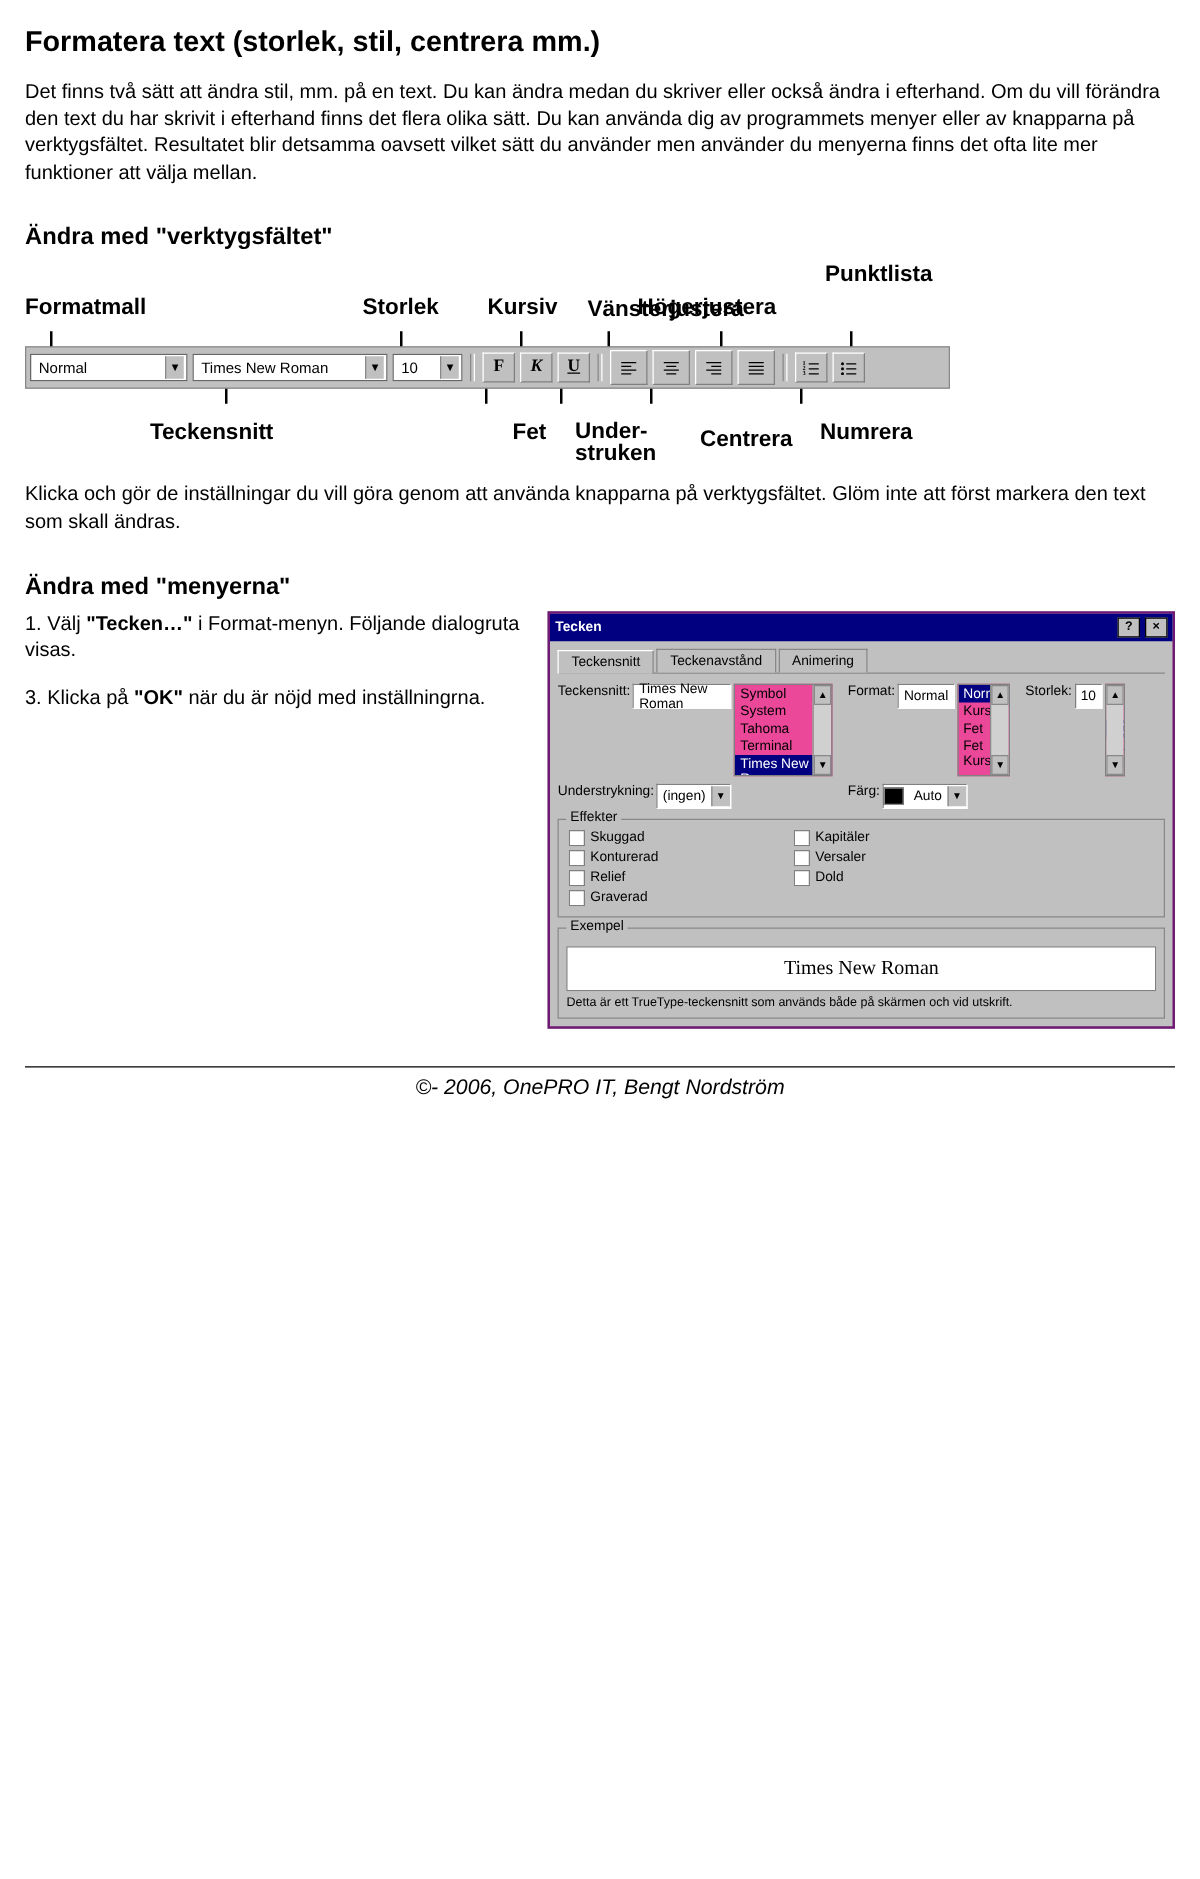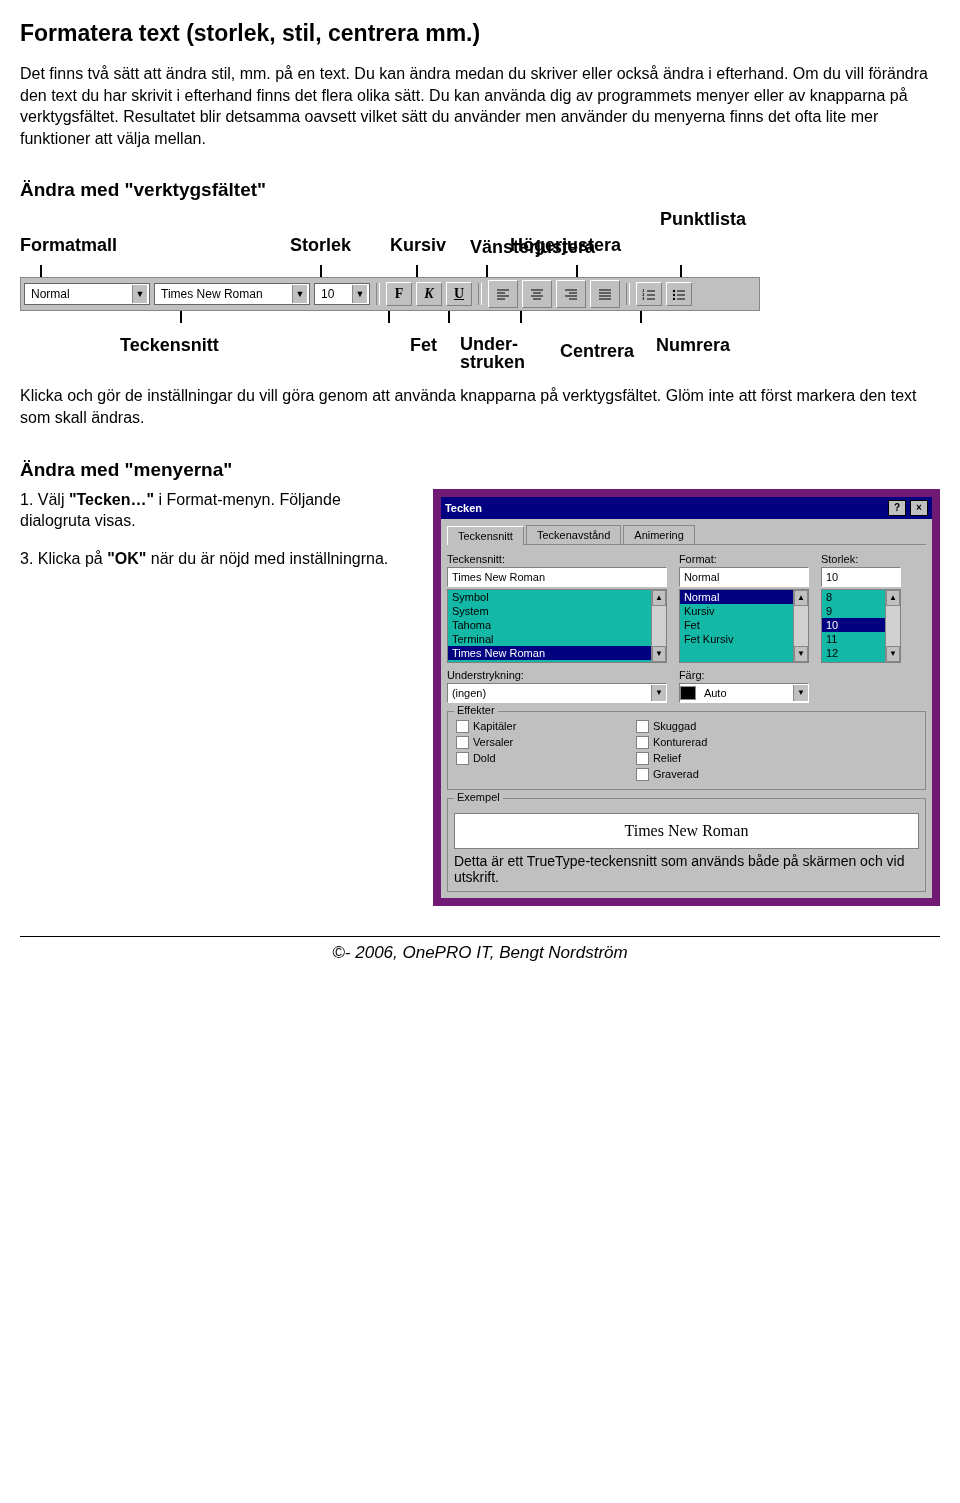--- a/index.html
+++ b/index.html
@@ -134,21 +134,21 @@
     gap: 20px;
     margin-top: 6px;
   }
   .left-col { width: 400px; }
   .left-col p { margin: 0 0 16px 0; line-height: 1.35; }
 
   
   .dialog {
     width: 500px;
     background: #c0c0c0;
-    border: 8px solid #701a75;
+    border: 2px solid #701a75;
     font-family: "MS Sans Serif", Arial, sans-serif;
     font-size: 11px;
   }
   .dlg-title {
     background: #000080;
     color: #fff;
     font-weight: bold;
     padding: 2px 4px;
     display: flex;
     align-items: center;
@@ -187,21 +187,21 @@
     border-top-color: #fff;
     border-left-color: #fff;
     position: relative;
     top: 1px;
   }
   .field-row {
     display: flex;
     gap: 12px;
     margin-bottom: 6px;
   }
-  .field { display: flex; flex-direction: column; gap: 2px; }
+  .field { display: flex; flex-direction: row; gap: 2px; }
   .field label { font-size: 11px; }
   .winput {
     background: #fff;
     border: 1px solid #808080;
     border-bottom-color: #fff;
     border-right-color: #fff;
     height: 18px;
     display: flex;
     align-items: center;
     font-size: 11px;
@@ -211,21 +211,21 @@
     width: 14px;
     height: 16px;
     background: #c0c0c0;
     border-left: 1px solid #888;
     display: flex;
     align-items: center;
     justify-content: center;
     font-size: 8px;
   }
   .listbox {
-    background: #14b8a6;
+    background: #ec4899;
     border: 1px solid #808080;
     height: 72px;
     overflow: hidden;
     position: relative;
   }
   .listbox .item {
     padding: 1px 4px;
     font-size: 11px;
   }
   .listbox .item.sel {
@@ -295,21 +295,21 @@
     background: #fff;
     border: 1px solid #808080;
     height: 34px;
     display: flex;
     align-items: center;
     justify-content: center;
     font-family: "Times New Roman", serif;
     font-size: 16px;
   }
   .note {
-    font-size: 14px;
+    font-size: 10px;
     margin-top: 4px;
   }
   .dlg-buttons {
     display: flex;
     gap: 6px;
     margin-top: 10px;
     justify-content: flex-end;
   }
   .dlg-buttons .first { margin-right: auto; }
   .wbtn {
@@ -552,47 +552,47 @@
             </div>
         </div>
       </div>
 
       <div class="group">
         <span class="legend">Effekter</span>
         <div class="cb-row">
           <div class="cb-col">
             <div class="cb">
                 <span class="box"></span>
-                <span>Kapitäler</span>
+                <span>Skuggad</span>
               </div>
             <div class="cb">
                 <span class="box"></span>
-                <span>Versaler</span>
+                <span>Konturerad</span>
               </div>
             <div class="cb">
                 <span class="box"></span>
-                <span>Dold</span>
+                <span>Relief</span>
+              </div>
+            <div class="cb">
+                <span class="box"></span>
+                <span>Graverad</span>
               </div>
           </div>
           <div class="cb-col">
             <div class="cb">
                 <span class="box"></span>
-                <span>Skuggad</span>
+                <span>Kapitäler</span>
               </div>
             <div class="cb">
                 <span class="box"></span>
-                <span>Konturerad</span>
+                <span>Versaler</span>
               </div>
             <div class="cb">
                 <span class="box"></span>
-                <span>Relief</span>
-              </div>
-            <div class="cb">
-                <span class="box"></span>
-                <span>Graverad</span>
+                <span>Dold</span>
               </div>
           </div>
         </div>
       </div>
 
       <div class="exempel">
         <span class="legend">Exempel</span>
         <div class="preview">Times New Roman</div>
         <div class="note">Detta är ett TrueType-teckensnitt som används både på skärmen och vid utskrift.</div>
       </div>

